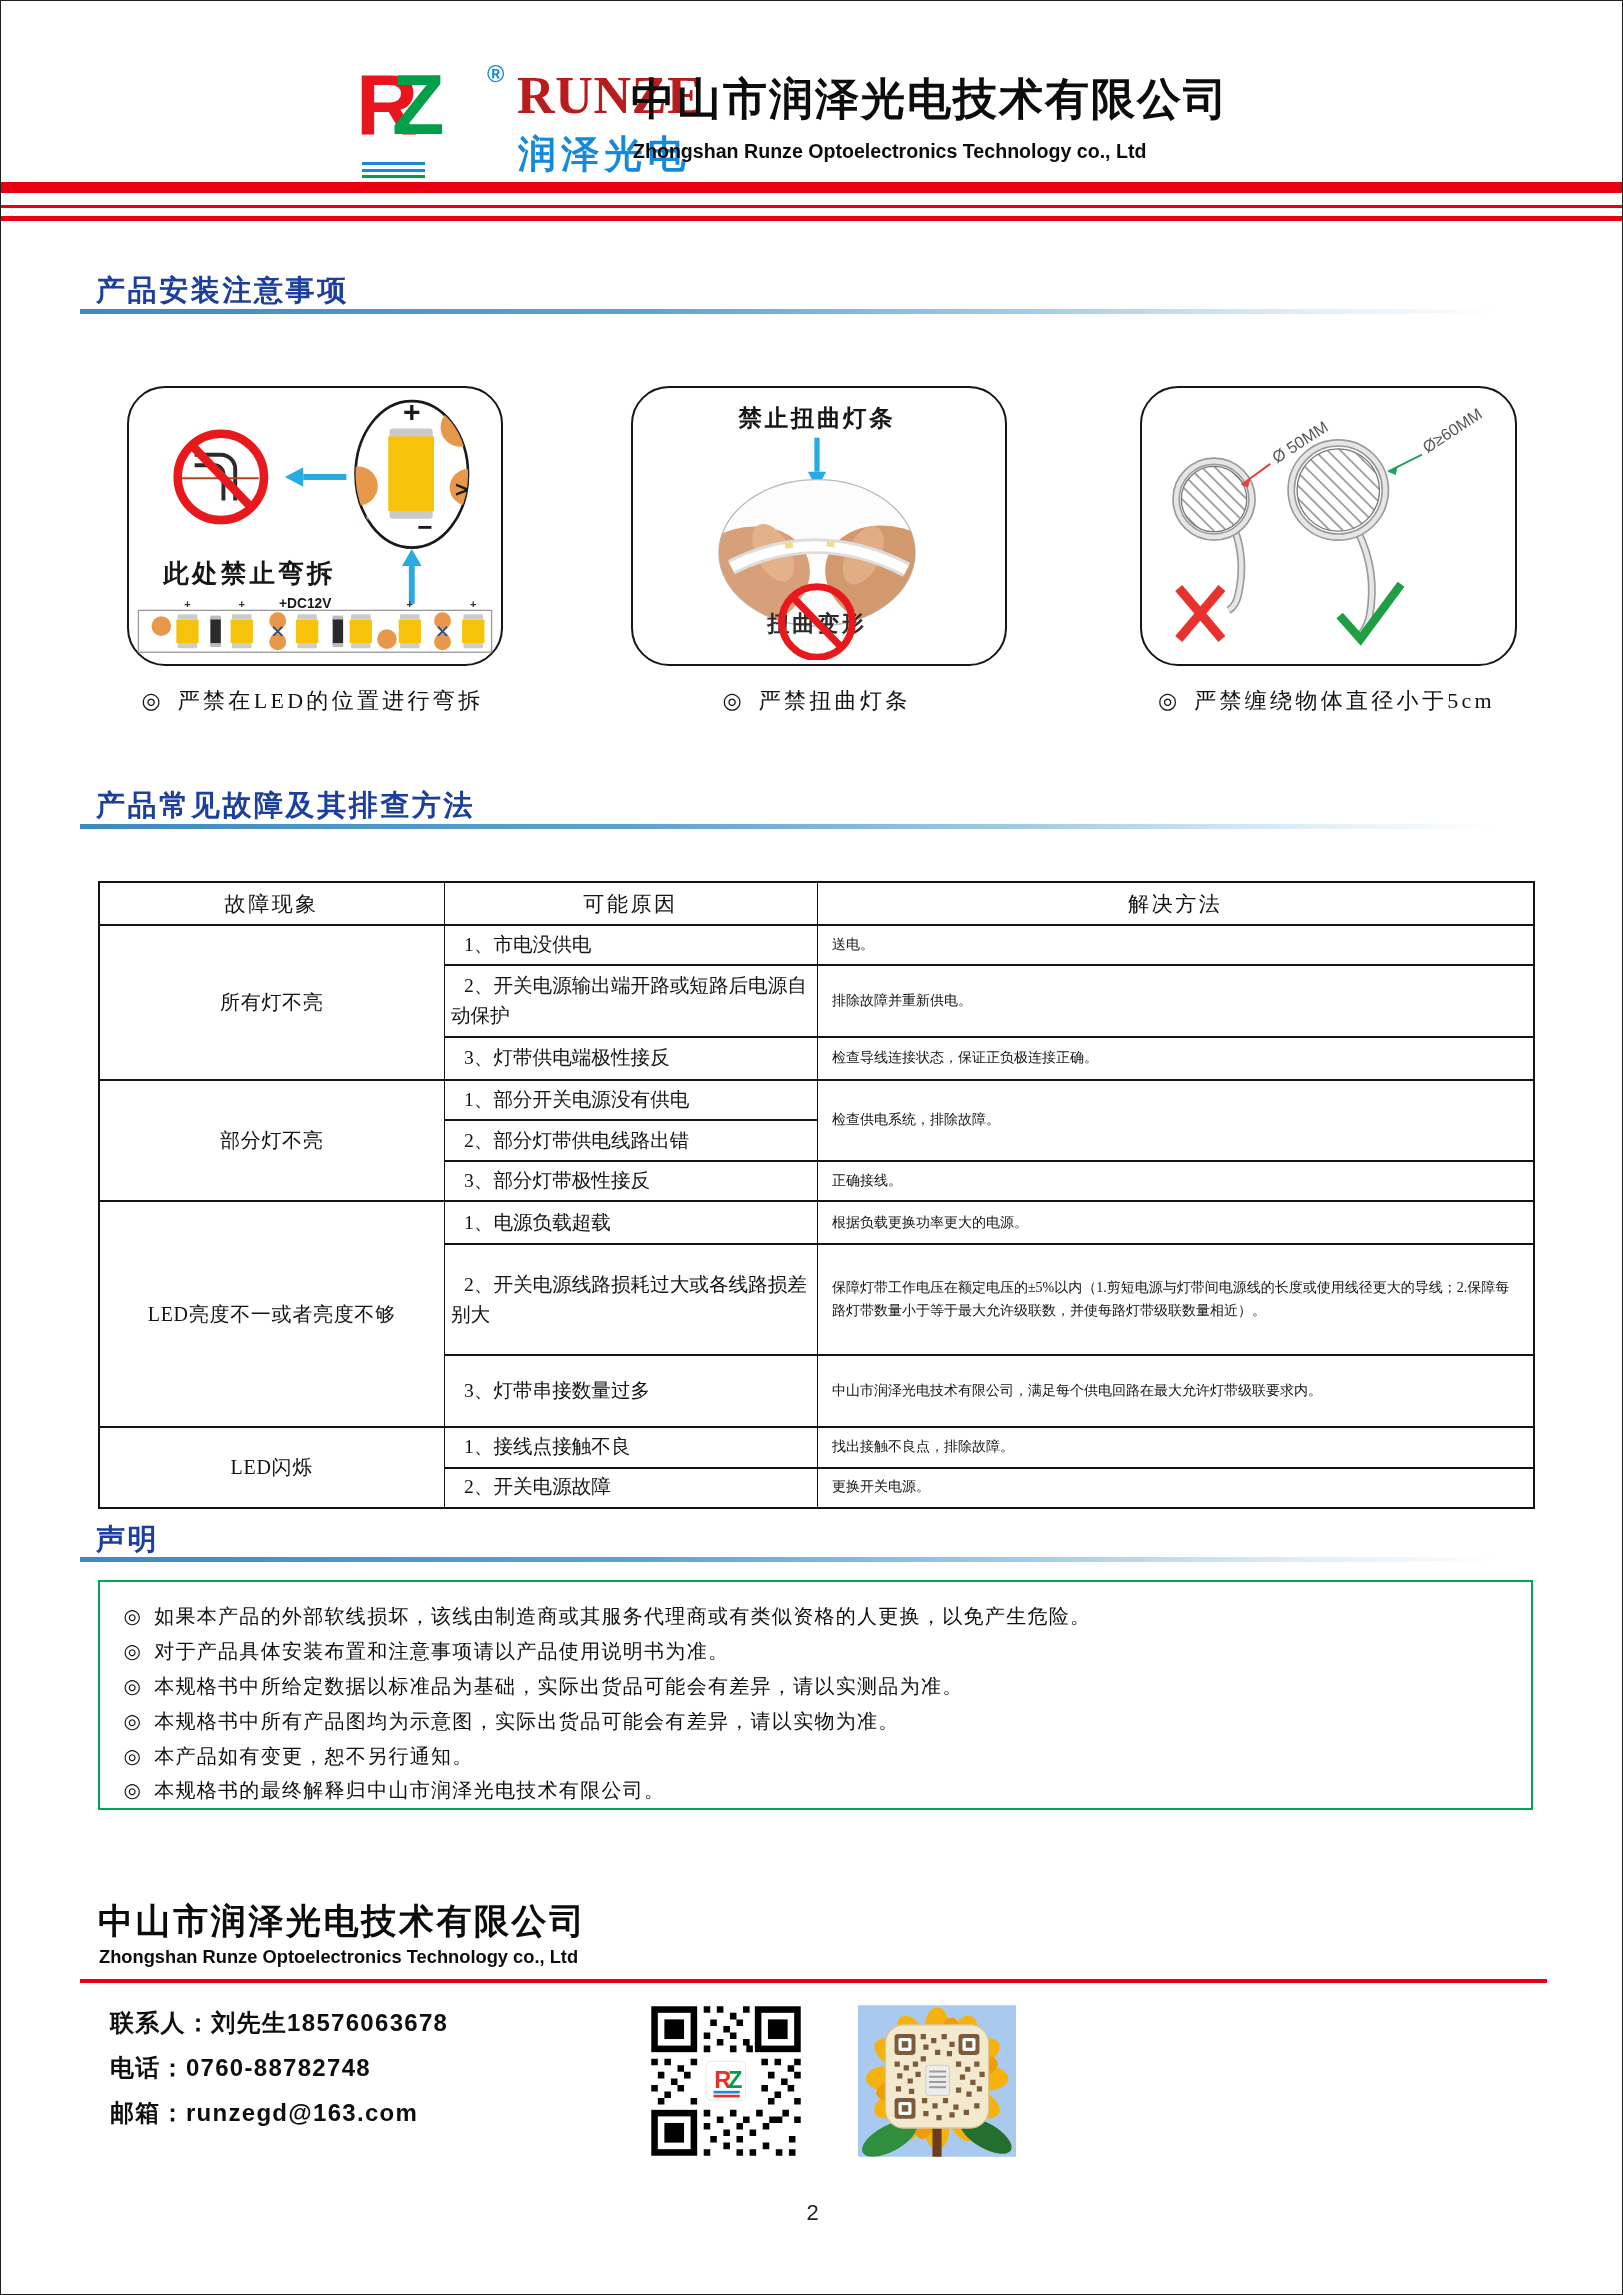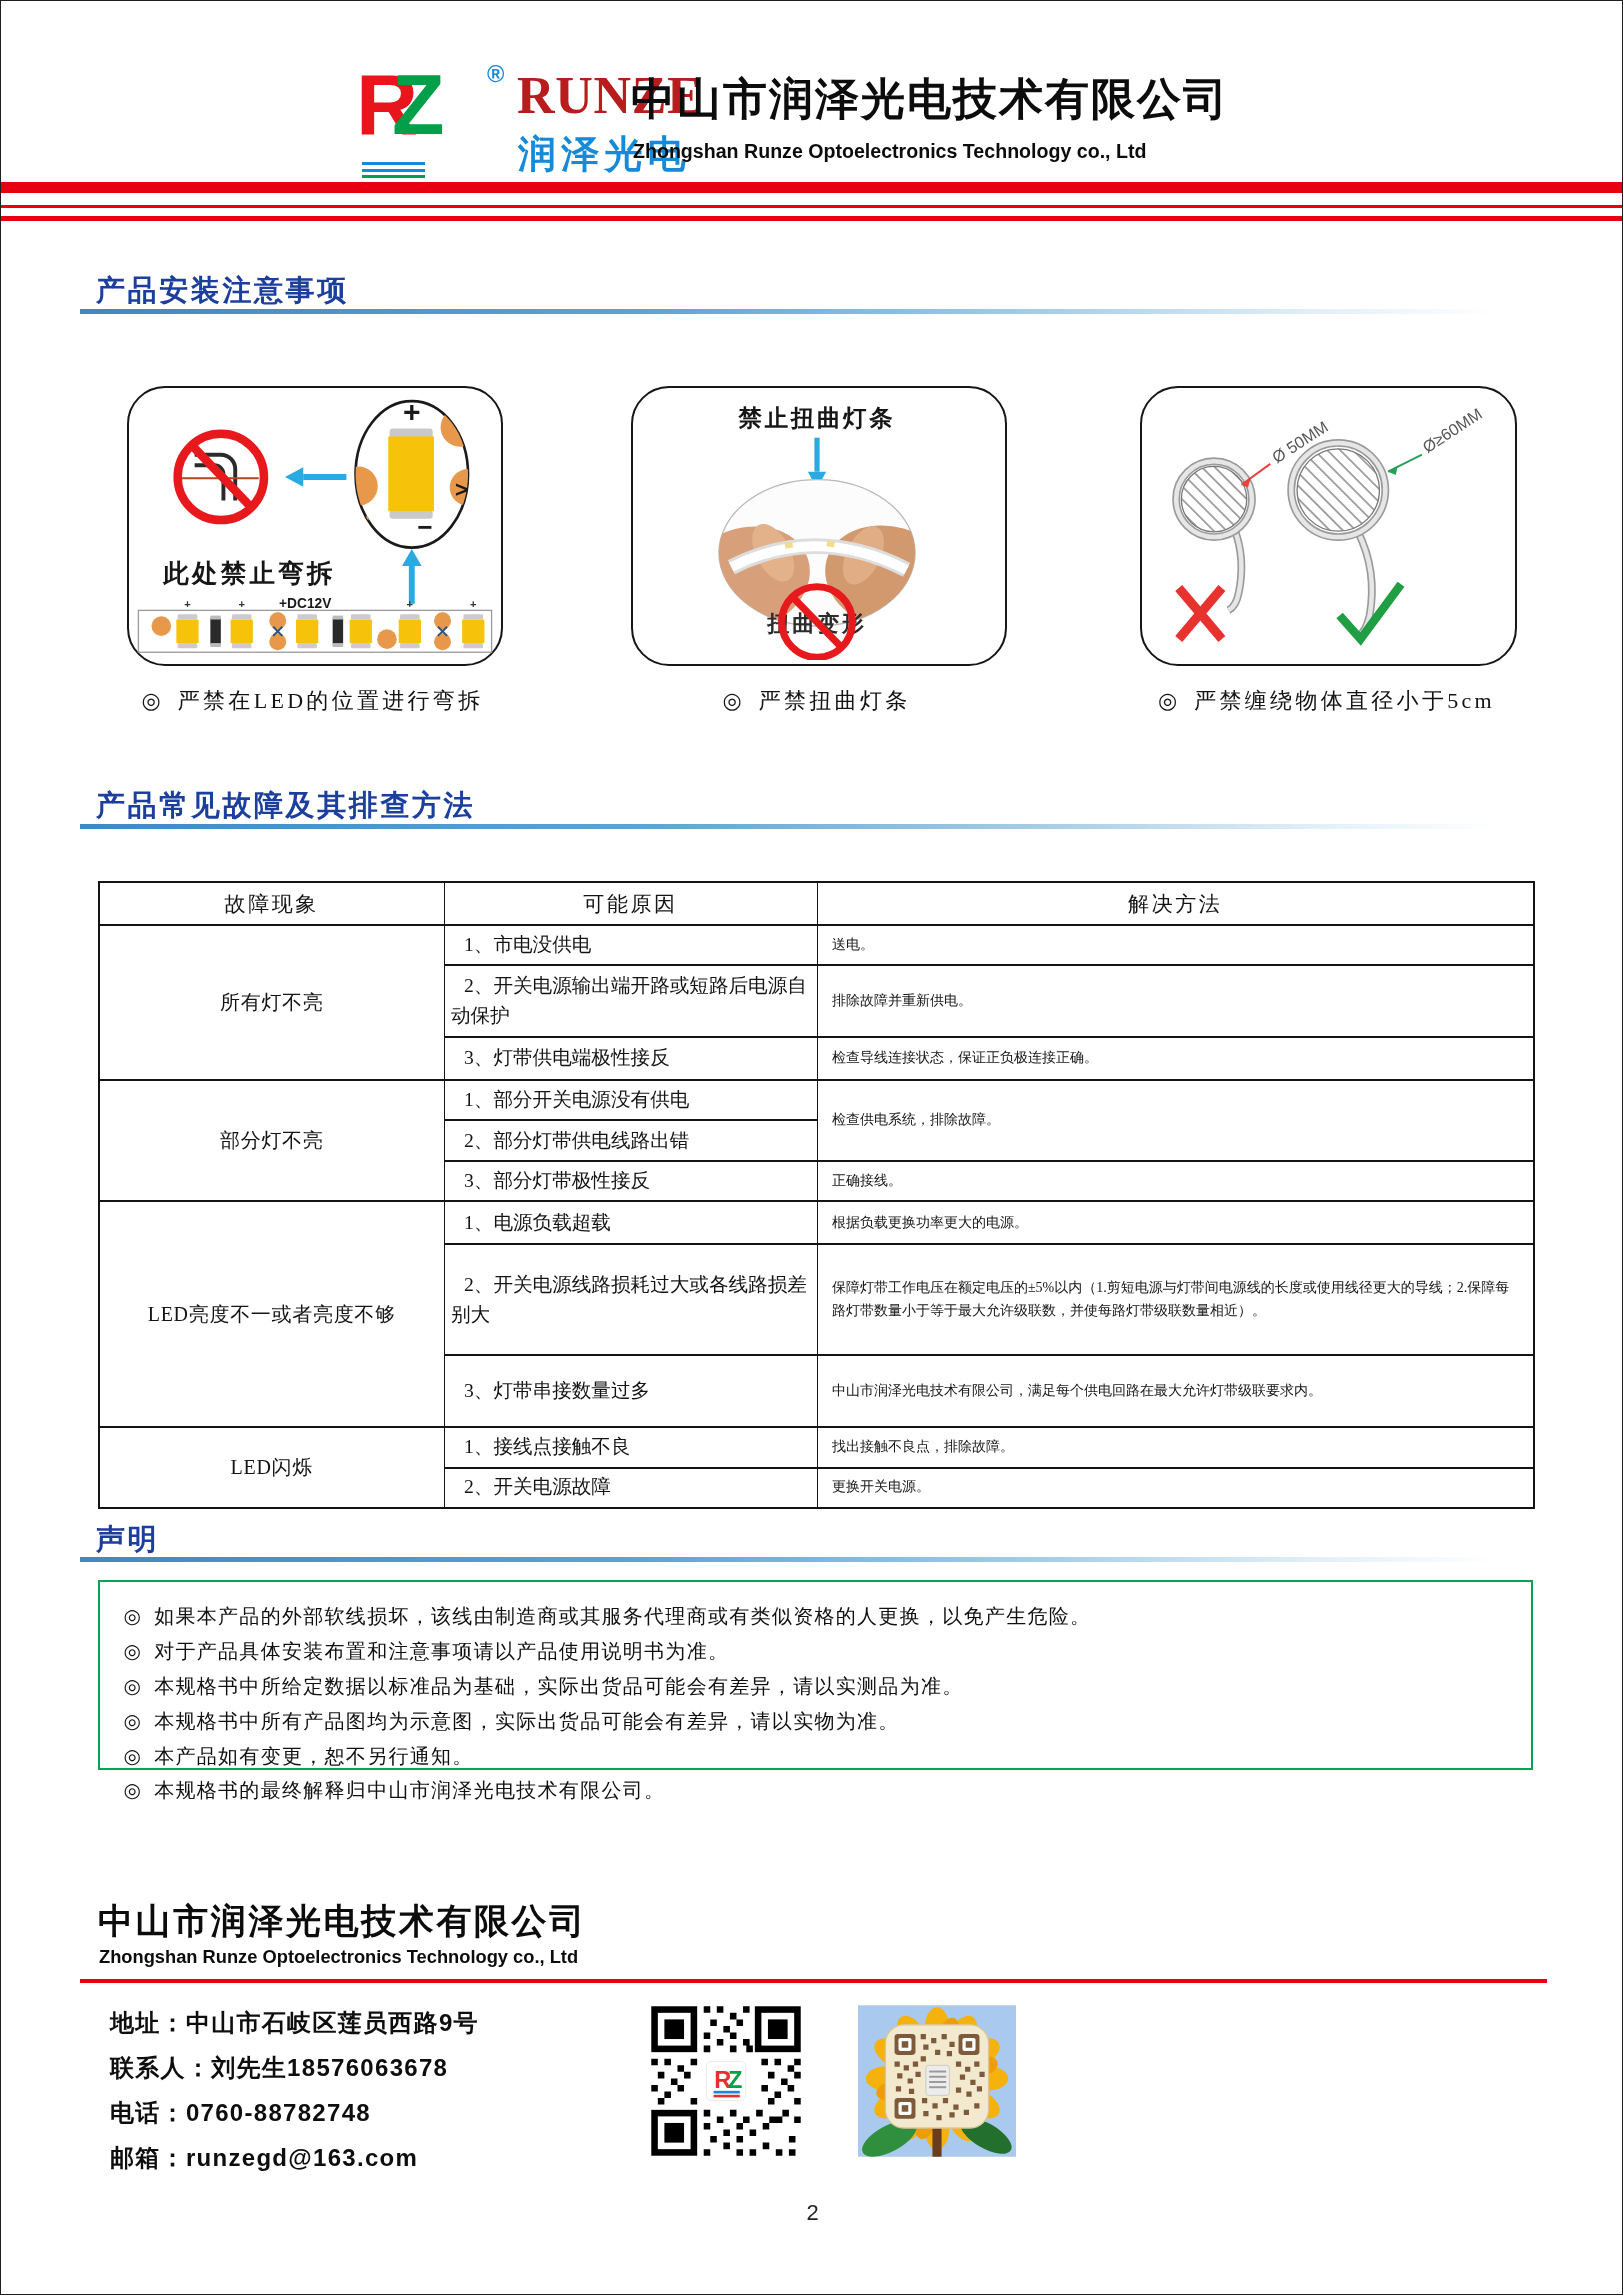--- a/index.html
+++ b/index.html
@@ -42,21 +42,21 @@
               font-weight:normal;color:#141414;vertical-align:middle;}
   table.fault th{font-size:21px;text-align:center;letter-spacing:2.6px;}
   td.c1{font-size:20px;text-align:center;letter-spacing:0.7px;}
   td.c2{font-size:19.6px;text-align:left;padding:3.9px 7.9px 3.9px 6.5px;text-indent:13px;line-height:1.55;}
   td.c3{font-size:14px;text-align:left;padding:3.9px 10.5px 3.9px 14.4px;line-height:1.62;}
   tr.trh{height:43px;} tr.tr1{height:39px;} tr.tr2{height:72px;} tr.tr3{height:43px;}
   tr.tr4{height:37px;} tr.tr5{height:41px;} tr.tr6{height:38px;padding-left:46px;} tr.tr7{height:43px;}
   tr.tr8{height:111px;} tr.tr9{height:72px;} tr.tr10{height:34px;} tr.tr11{height:35px;}
 
   
-  .decl-box{width:1435px;height:190px;border:2px solid #00a651;background:#fff;box-sizing:border-box;
+  .decl-box{width:1435px;height:230px;border:2px solid #00a651;background:#fff;box-sizing:border-box;
             padding:21px 19.6px 0 23.6px;}
   .decl-item{font-family:"Liberation Serif","DejaVu Serif",serif;font-size:20px;color:#101010;
              margin-bottom:7.9px;letter-spacing:1.3px;white-space:nowrap;}
   .decl-item .mk{margin-right:11.8px;}
 
   
   .f-company-cn{left:97px;top:1897px;font-size:35px;font-weight:900;color:#0c0c0c;letter-spacing:2.6px;}
   .f-company-en{left:98px;top:1945px;font-size:18.3px;font-weight:700;color:#0c0c0c;}
   .f-redline{left:79px;top:1978px;width:1467px;height:3.9px;background:#e60012;}
   .f-contact{left:109px;top:1999px;font-size:24px;font-weight:600;color:#0e0e0e;line-height:45px;letter-spacing:1.3px;}
@@ -335,21 +335,20 @@
     <div class="decl-item"><span class="mk">◎</span><span>本规格书中所有产品图均为示意图，实际出货品可能会有差异，请以实物为准。</span></div>
     <div class="decl-item"><span class="mk">◎</span><span>本产品如有变更，恕不另行通知。</span></div>
     <div class="decl-item"><span class="mk">◎</span><span>本规格书的最终解释归中山市润泽光电技术有限公司。</span></div>
   </div>
 
   <div class="abs f-company-cn">中山市润泽光电技术有限公司</div>
   <div class="abs f-company-en">Zhongshan Runze Optoelectronics Technology co., Ltd</div>
   <div class="abs f-redline"></div>
 
   <div class="abs f-contact">
-    <div>地址：中山市石岐区莲员西路9号</div>
     <div>联系人：刘先生18576063678</div>
     <div>电话：0760-88782748</div>
     <div>邮箱：runzegd@163.com</div>
   </div>
 
   <div class="abs" style="left:647px;top:2002px;">
     <svg width="156" height="156" viewBox="0 0 238 238">
       <rect width="238" height="238" fill="#ffffff"></rect>
       <g fill="#000000">
         <rect x="5" y="5" width="70" height="70"></rect>

